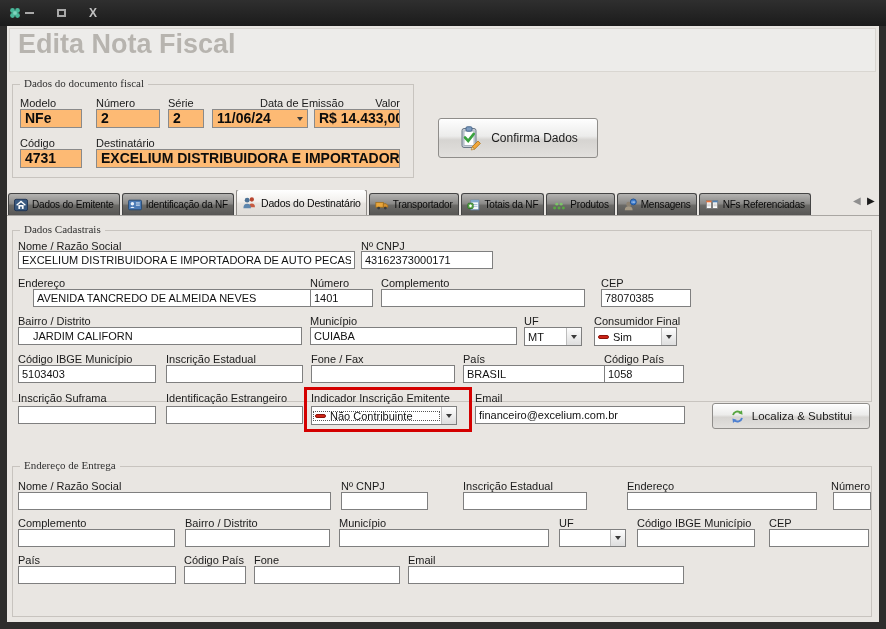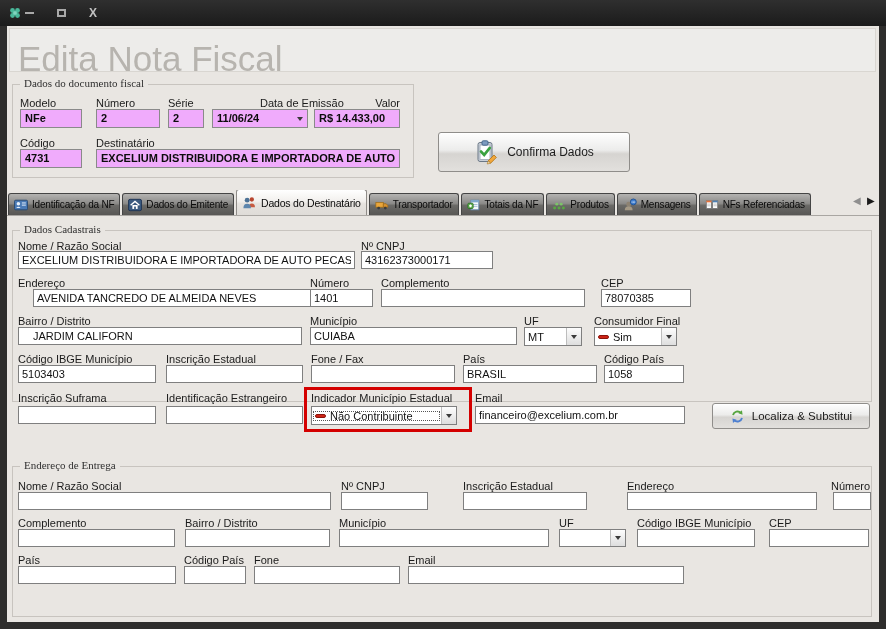--- a/index.html
+++ b/index.html
@@ -9,28 +9,28 @@
   .titlebar{position:absolute;left:0;top:0;width:886px;height:26px;background:linear-gradient(180deg,#2f2f2f,#1b1b1b);display:flex;align-items:center;padding:0 8px;}
   .titlebar .ttl{color:#f2f2f2;font-size:12px;font-weight:bold;margin-left:7px;flex:1;white-space:nowrap;}
   .winbtns{display:flex;align-items:center;gap:18px;margin-right:6px;}
   .wbtn{width:14px;height:12px;display:flex;align-items:center;justify-content:center;cursor:pointer;}
   .glyph-min{width:9px;height:2px;background:#a9a9a9;}
   .glyph-max{width:9px;height:8px;border:2px solid #a9a9a9;}
   .glyph-close{color:#c2c2c2;font-size:12px;font-weight:bold;line-height:1;}
   
   .content{position:absolute;left:7px;top:26px;width:872px;height:596px;background:#e9e6e2;}
   .headpanel{position:absolute;left:2px;top:2px;width:867px;height:44px;background:#edecea;border:1px solid #d9d6d1;}
-  .pagetitle{position:absolute;left:8px;top:10px;font-size:35px;color:#b7b4af;white-space:nowrap;}
+  .pagetitle{position:absolute;left:8px;top:0;font-size:27px;color:#b7b4af;white-space:nowrap;font-weight:bold;}
   
   .group{position:absolute;border:1px solid #c8c4bf;font-family:Liberation Serif, serif;}
   .gtitle{position:absolute;top:-8px;left:7px;background:#e9e6e2;padding:0 4px;font-size:11px;color:#2f2f2f;white-space:nowrap;}
   
   .lbl{position:absolute;font-size:11px;color:#1b1b1b;white-space:nowrap;}
   .fld{position:absolute;height:18px;background:#fff;border:1px solid #7f7f7f;font-family:"Liberation Sans",sans-serif;font-size:11px;color:#111;padding:0 3px;outline:none;}
-  .grn{position:absolute;height:19px;background:#f0abfc;border:1px solid #8a8a8a;font-weight:bold;font-size:11px;line-height:17px;padding:0 4px;white-space:nowrap;overflow:hidden;color:#0c0c0c;}
+  .grn{position:absolute;height:19px;background:#fdba74;border:1px solid #8a8a8a;font-weight:bold;font-size:14px;line-height:17px;padding:0 4px;white-space:nowrap;overflow:hidden;color:#0c0c0c;}
   .combo{position:absolute;height:19px;background:#fff;border:1px solid #7f7f7f;display:flex;align-items:center;font-size:11px;color:#111;cursor:pointer;}
   .combo .cval{flex:1;padding:0 3px;display:flex;align-items:center;gap:4px;white-space:nowrap;overflow:hidden;}
   .combo .cbtn{width:15px;align-self:stretch;background:linear-gradient(#fdfdfd,#dedede);border-left:1px solid #bdbdbd;display:flex;align-items:center;justify-content:center;}
   .combo.focus .cval{outline:1px dotted #555;outline-offset:-2px;}
   .arr{width:0;height:0;border-left:3.5px solid transparent;border-right:3.5px solid transparent;border-top:4px solid #3a3a3a;}
   .dash{width:11px;height:4px;background:#cd2316;border:1px solid #8d150c;border-radius:2px;flex:0 0 auto;}
   .grnarr{position:absolute;right:4px;top:7px;}
   
   .btn{position:absolute;display:flex;align-items:center;justify-content:center;gap:7px;background:linear-gradient(180deg,#fefefe,#ececeb 45%,#d6d4d1 55%,#e2e0dd);border:1px solid #8f8d8a;border-radius:3px;box-shadow:inset 0 1px 0 #fff;cursor:pointer;font-size:12px;color:#1c1c1c;}
   
@@ -88,51 +88,51 @@
     <div class="grn" style="left:205px;top:83px;width:96px;">
       <span>11/06/24</span>
       <span class="arr grnarr"></span>
     </div>
     <div class="grn" style="left:307px;top:83px;width:86px;">R$ 14.433,00</div>
     <span class="lbl" style="left:13px;top:111px;">Código</span>
     <span class="lbl" style="left:89px;top:111px;">Destinatário</span>
     <div class="grn" style="left:13px;top:123px;width:62px;">4731</div>
     <div class="grn" style="left:89px;top:123px;width:304px;">EXCELIUM DISTRIBUIDORA E IMPORTADORA DE AUTO PECAS LTDA</div>
 
-    <div class="btn" style="left:431px;top:106px;width:192px;height:40px;text-align:right;">
+    <div class="btn" style="left:431px;top:92px;width:160px;height:40px;text-align:right;">
       <svg width="26" height="26" viewBox="0 0 26 26">
         <rect x="4" y="3.5" width="14" height="19" rx="2" fill="#c9cfd8" stroke="#6b7886"></rect>
         <rect x="6" y="6" width="10" height="14.5" fill="#fff" stroke="#aab4bf"></rect>
         <rect x="8" y="1.8" width="6" height="4.4" rx="1.2" fill="#7e9cc0" stroke="#49688c"></rect>
         <path d="M7 12.5 l3.2 3.4 l5.6 -7" stroke="#3aa23f" stroke-width="2.6" fill="none" stroke-linecap="round"></path>
         <path d="M14.2 21.8 L20 16 L22.4 18.4 L16.6 24.2 Z" fill="#f2a73b" stroke="#ad7418" stroke-width="0.8"></path>
         <path d="M14.2 21.8 L16.6 24.2 L13.2 25 Z" fill="#e9d9b2" stroke="#ad7418" stroke-width="0.6"></path>
       </svg>
       <span>Confirma Dados</span>
     </div>
 
     <div class="tabs">
       <div class="tab">
         <svg width="14" height="14" viewBox="0 0 16 16">
+          <rect x="0.5" y="1.5" width="15" height="13" rx="2" fill="#39597f" stroke="#1c3050"></rect>
+          <path d="M3 8.2 L8 4 L13 8.2" fill="none" stroke="#fff" stroke-width="1.6"></path>
+          <rect x="5" y="8" width="6" height="4.5" fill="#fff"></rect>
+            <rect x="7" y="9.8" width="2" height="2.7" fill="#39597f"></rect>
+        </svg>
+        <span>Dados do Emitente</span>
+      </div>
+      <div class="tab">
+        <svg width="14" height="14" viewBox="0 0 16 16">
           <rect x="0.5" y="2.5" width="15" height="11" rx="1.5" fill="#4a7ab5" stroke="#24466e"></rect>
           <circle cx="5" cy="6.5" r="2" fill="#e8f1fa"></circle>
             <path d="M2.5 11.5 q2.5 -3 5 0 z" fill="#e8f1fa"></path>
           <rect x="9" y="5" width="4.5" height="1.3" fill="#cfe0f2"></rect>
             <rect x="9" y="7.5" width="4.5" height="1.3" fill="#cfe0f2"></rect>
         </svg>
         <span>Identificação da NF</span>
-      </div>
-      <div class="tab">
-        <svg width="14" height="14" viewBox="0 0 16 16">
-          <rect x="0.5" y="1.5" width="15" height="13" rx="2" fill="#39597f" stroke="#1c3050"></rect>
-          <path d="M3 8.2 L8 4 L13 8.2" fill="none" stroke="#fff" stroke-width="1.6"></path>
-          <rect x="5" y="8" width="6" height="4.5" fill="#fff"></rect>
-            <rect x="7" y="9.8" width="2" height="2.7" fill="#39597f"></rect>
-        </svg>
-        <span>Dados do Emitente</span>
       </div>
       <div class="tab active">
         <svg width="15" height="15" viewBox="0 0 16 16">
           <circle cx="10.5" cy="4.8" r="2.3" fill="#b8452f"></circle>
             <path d="M7.2 13 q0 -4 3.3 -4 q3.3 0 3.3 4 z" fill="#c75b41"></path>
           <circle cx="5.5" cy="5.5" r="2.6" fill="#4c7296"></circle>
             <path d="M1.5 14 q0 -4.6 4 -4.6 q4 0 4 4.6 z" fill="#5d86ad"></path>
         </svg>
         <span>Dados do Destinatário</span>
       </div>
@@ -237,26 +237,26 @@
     </div>
 
     <span class="lbl" style="left:11px;top:327px;">Código IBGE Município</span>
     <span class="lbl" style="left:159px;top:327px;">Inscrição Estadual</span>
     <span class="lbl" style="left:304px;top:327px;">Fone / Fax</span>
     <span class="lbl" style="left:456px;top:327px;">País</span>
     <span class="lbl" style="left:597px;top:327px;">Código País</span>
     <input class="fld" style="left: 11px; top: 339px; width: 138px;" value="5103403">
     <input class="fld" style="left: 159px; top: 339px; width: 137px;" value="">
     <input class="fld" style="left: 304px; top: 339px; width: 144px;" value="">
-    <input class="fld" style="left: 456px; top: 339px; width: 134px;" value="BRASIL">
+    <input class="fld" style="left: 456px; top: 339px; width: 149px;" value="BRASIL">
     <input class="fld" style="left: 597px; top: 339px; width: 80px;" value="1058">
 
     <span class="lbl" style="left:11px;top:366px;">Inscrição Suframa</span>
     <span class="lbl" style="left:159px;top:366px;">Identificação Estrangeiro</span>
-    <span class="lbl" style="left:304px;top:366px;">Indicador Município Estadual</span>
+    <span class="lbl" style="left:304px;top:366px;">Indicador Inscrição Emitente</span>
     <span class="lbl" style="left:468px;top:366px;">Email</span>
     <input class="fld" style="left: 11px; top: 380px; width: 138px;" value="">
     <input class="fld" style="left: 159px; top: 380px; width: 137px;" value="">
     <div class="combo focus" style="left:304px;top:380px;width:146px;">
       <span class="cval">
           <span class="dash"></span>
           <span>Não Contribuinte</span>
         </span>
       <span class="cbtn">
           <span class="arr"></span>

